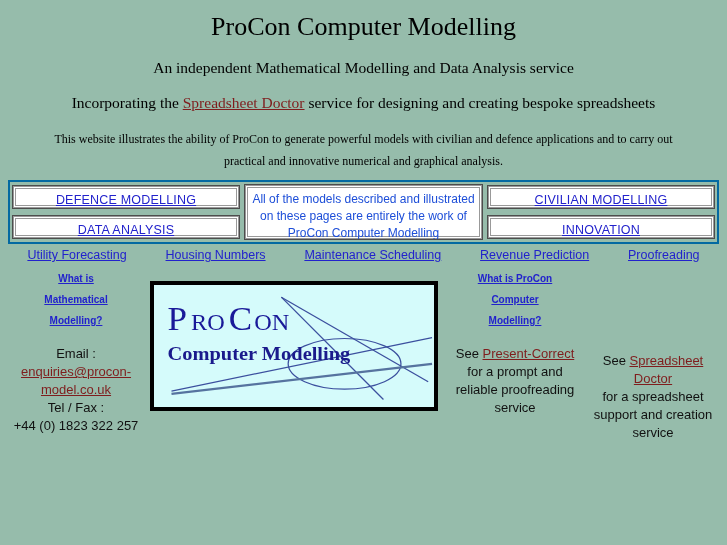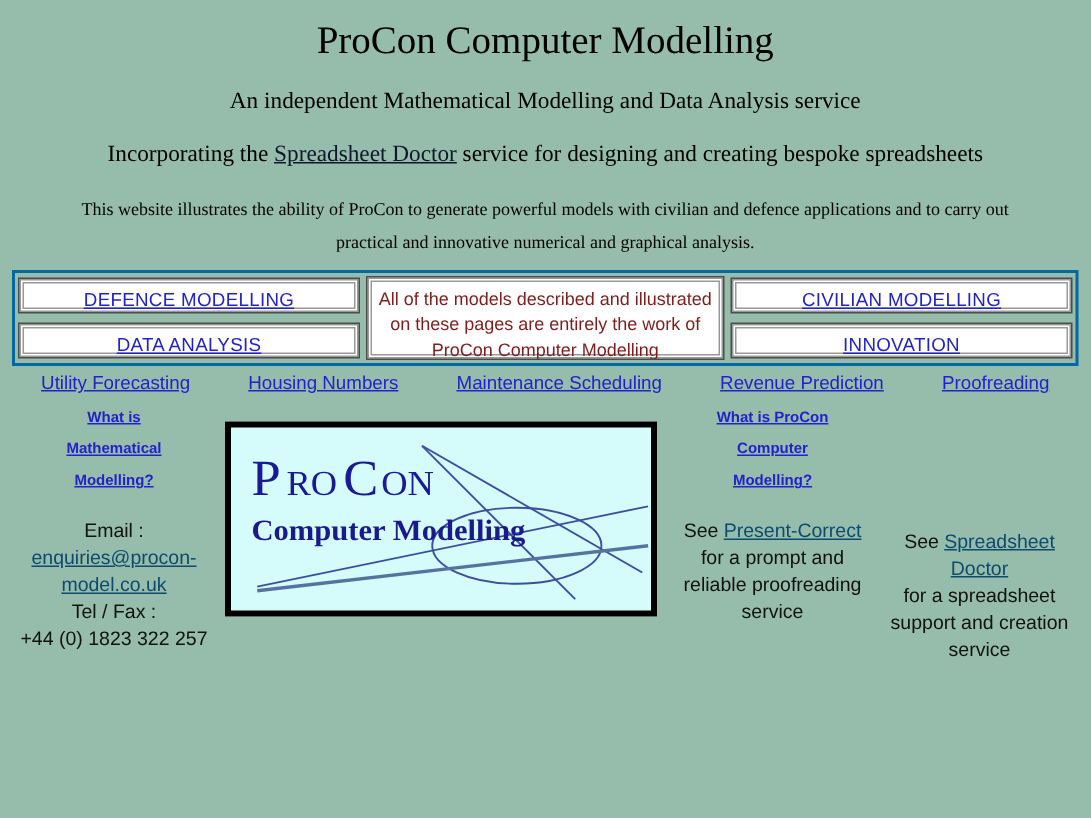--- a/index.html
+++ b/index.html
@@ -56,21 +56,21 @@
     text-align: center;
     font-family: "Liberation Serif", serif;
     font-size: 12px;
     line-height: 22px;
     width: 660px;
     margin-left: auto;
     margin-right: auto;
   }
 
   a.link {
-    color: #0f172a;
+    color: #7f1d1d;
     text-decoration: underline;
   }
 
   
   .nav-wrap {
     position: absolute;
     left: 8px;
     top: 180px;
     width: 711px;
   }
@@ -103,21 +103,21 @@
   .btn-cell a {
     color: #2222cc;
     text-decoration: underline;
     font-family: "Liberation Sans", sans-serif;
     font-size: 12.5px;
     letter-spacing: 0.2px;
   }
   .notice-cell {
     height: 54px;
     padding: 3px 4px;
-    color: #7f1d1d;
+    color: #1d4ed8;
     font-family: "Liberation Sans", sans-serif;
     font-size: 12px;
     line-height: 17px;
   }
   .notice-cell div { white-space: nowrap; }
 
   .col-side { width: 232px; }
   .col-mid  { width: 243px; }
 
   
@@ -147,21 +147,21 @@
 
   .col {
     position: absolute;
     text-align: center;
     font-family: "Liberation Sans", sans-serif;
     font-size: 13px;
     line-height: 18px;
     color: #111111;
   }
   .col a {
-    color: #0c4a6e;
+    color: #7f1d1d;
     text-decoration: underline;
   }
   .col-head {
     font-family: "Liberation Sans", sans-serif;
     font-size: 10px;
     font-weight: bold;
     line-height: 21px;
     margin: 0 0 14px 0;
   }
   .col-head a { color: #2222cc; text-decoration: underline; }

